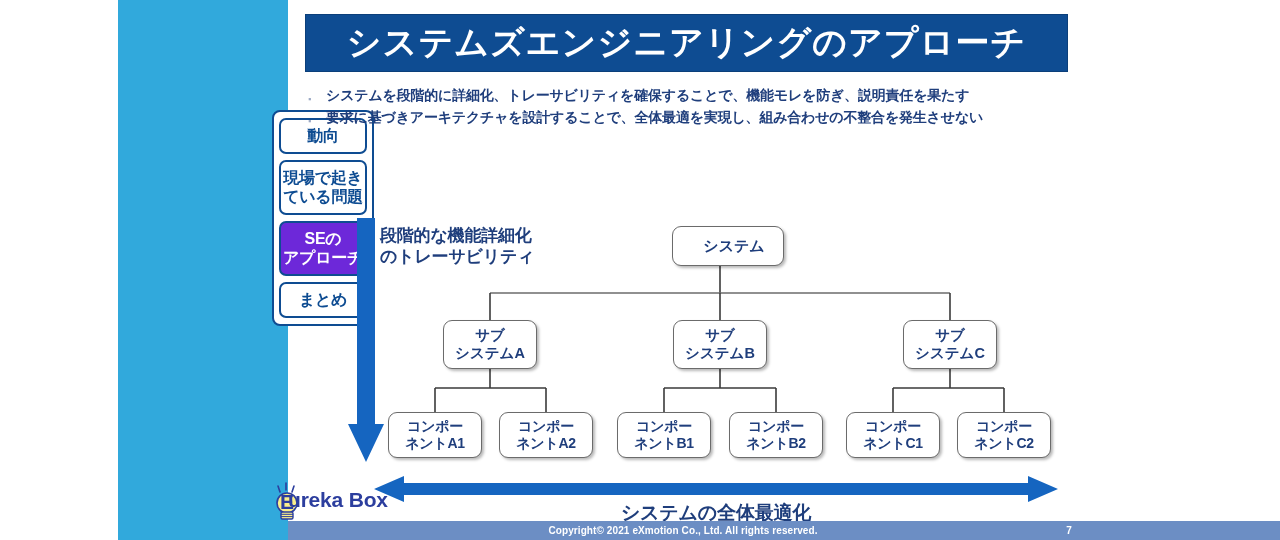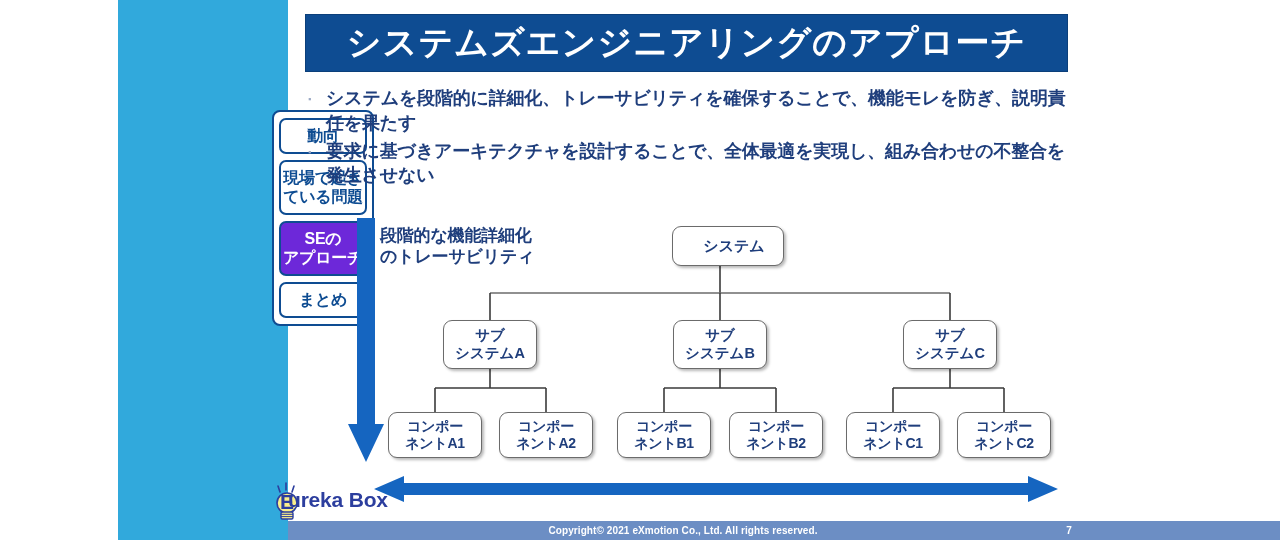--- a/index.html
+++ b/index.html
@@ -118,21 +118,21 @@
     flex: 0 0 auto;
     width: 18px;
     padding-top: 9px;
     color: #9aa8c4;
     font-size: 9px;
     line-height: 1;
     text-align: left;
   }
   .bullet-text {
     color: #1F3E7C;
-    font-size: 18px;
+    font-size: 14px;
     font-weight: bold;
     line-height: 1.38;
     letter-spacing: -0.2px;
   }
 
   
   #diagram {
     position: absolute;
     left: 0; top: 0;
     width: 1280px; height: 540px;
@@ -321,19 +321,20 @@
   <div class="node node-comp" style="left:729px; top:412px; width:94px; height:46px;">コンポー
 ネントB2</div>
   <div class="node node-comp" style="left:846px; top:412px; width:94px; height:46px;">コンポー
 ネントC1</div>
   <div class="node node-comp" style="left:957px; top:412px; width:94px; height:46px;">コンポー
 ネントC2</div>
 
   <svg id="bottom-arrow" viewBox="0 0 684 26">
     <polygon points="0,13 30,0 30,7 654,7 654,0 684,13 654,26 654,19 30,19 30,26" fill="#1565C0"></polygon>
   </svg>
+  <div id="bottom-arrow-label">システムの全体最適化</div>
 
   <div id="footer">
     <div id="footer-copyright">Copyright© 2021 eXmotion Co., Ltd. All rights reserved.</div>
     <div id="footer-pagenum">7</div>
   </div>
 
 </div>
 
 </body></html>

